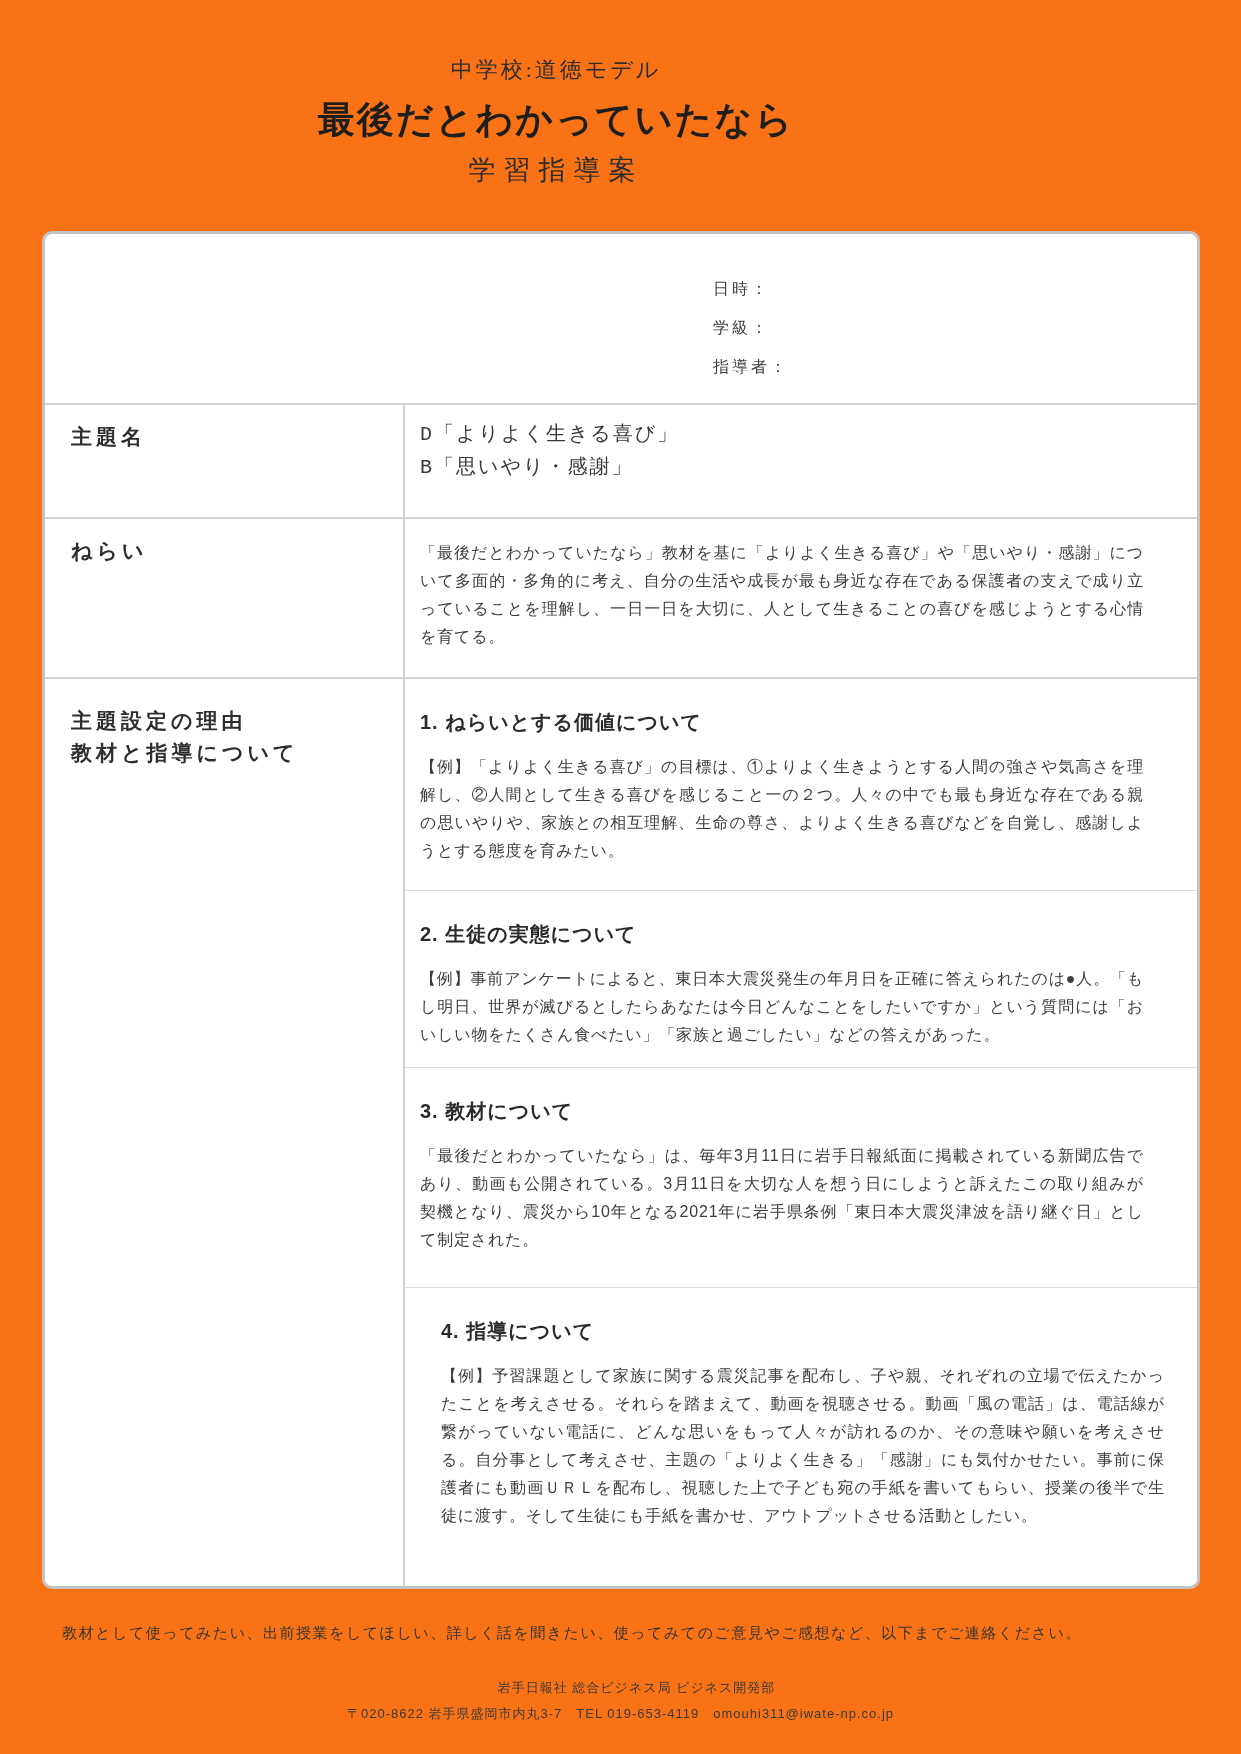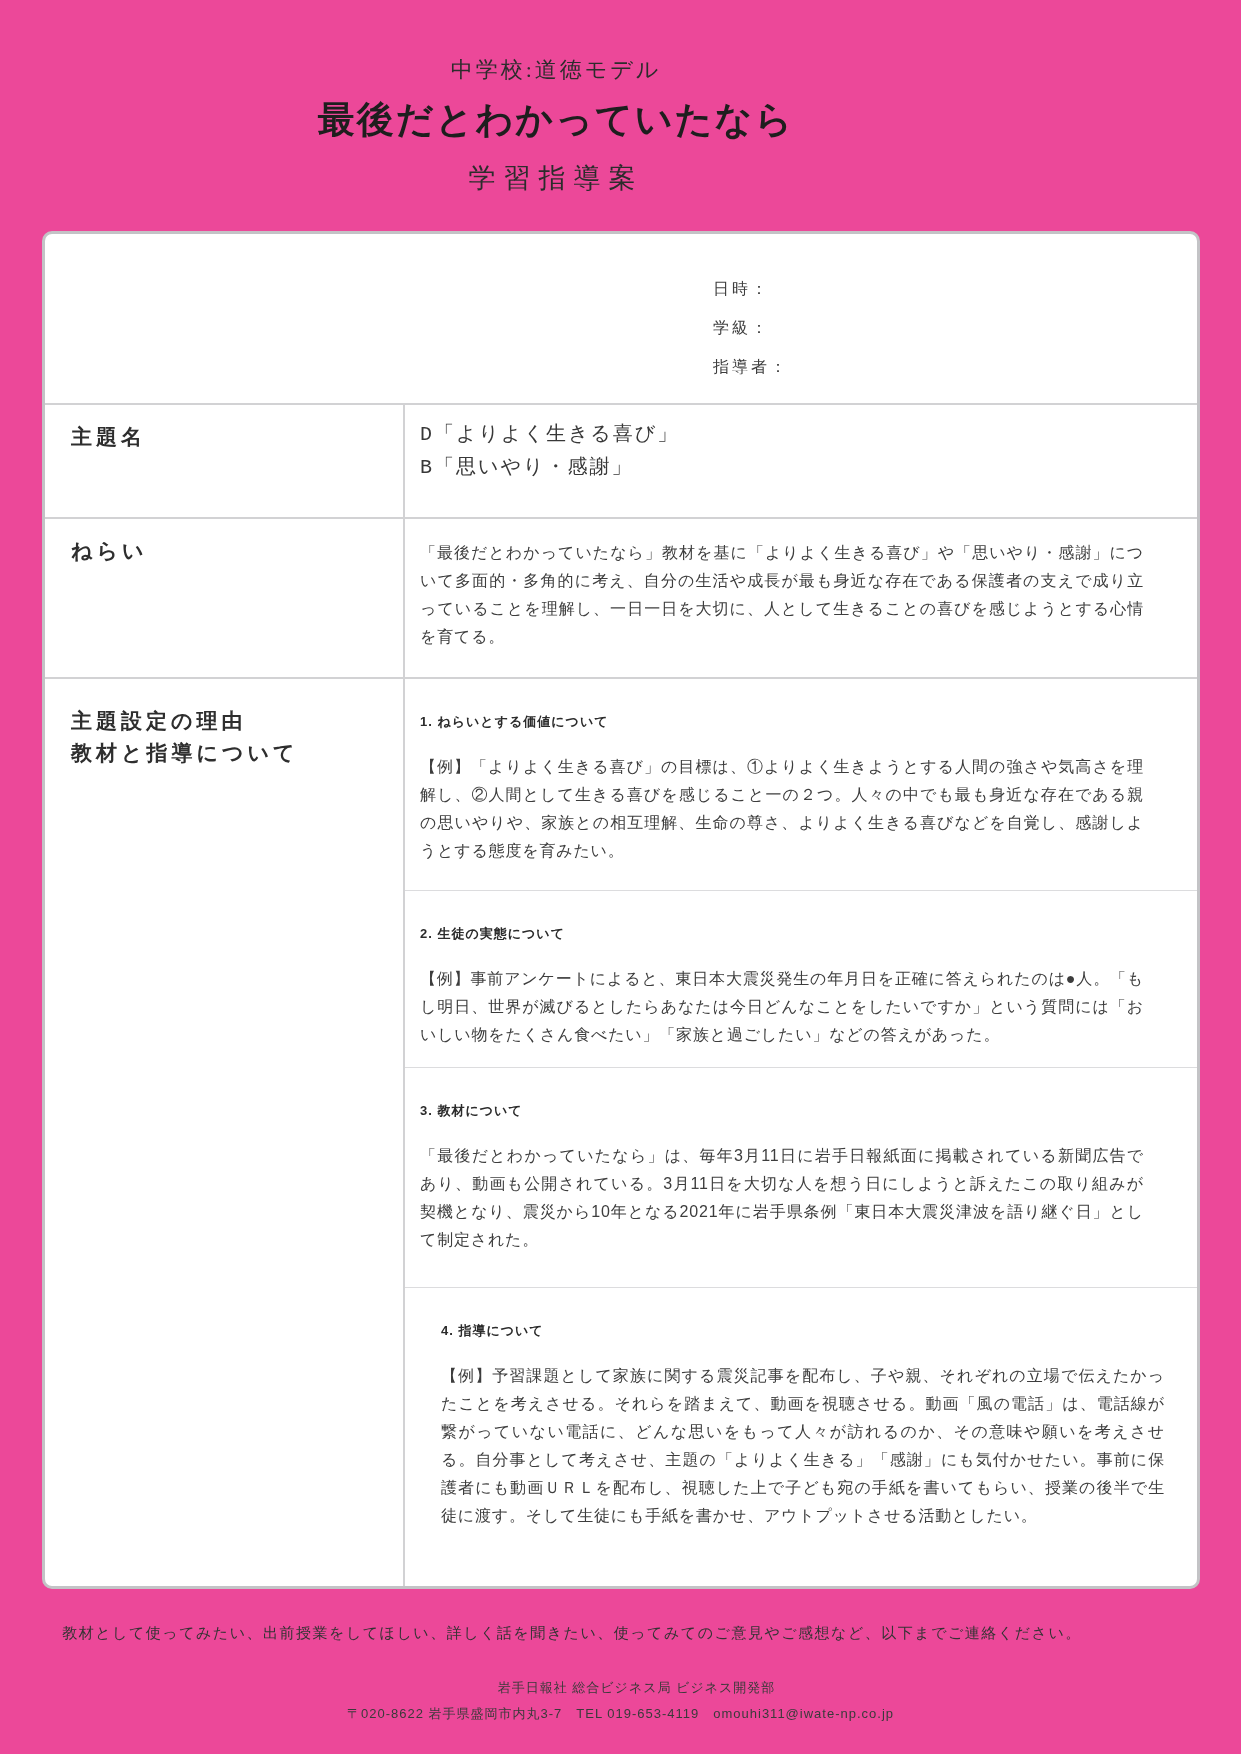--- a/index.html
+++ b/index.html
@@ -1,34 +1,34 @@
 <!DOCTYPE html>
 <html><head>
 <meta charset="utf-8">
 <style>
   * { margin:0; padding:0; box-sizing:border-box; }
   html,body { background:#ffffff; }
   .page {
-    position:relative; width:1241px; height:1754px; background:#ec4899;
+    position:relative; width:1241px; height:1754px; background:#f97316;
     font-family:"Liberation Sans", sans-serif; color:#333333; overflow:hidden;
   }
   
   .kicker {
     position:absolute; top:56px; left:0; width:1112px; text-align:center;
     font-family:"Liberation Serif", serif; font-size:22px; letter-spacing:3px;
     line-height:28px; color:#2c2c2c;
   }
   .doc-title {
     position:absolute; top:98px; left:0; width:1112px; text-align:center;
     font-size:37px; font-weight:bold; letter-spacing:2px; line-height:44px; color:#1e1e1e;
   }
   .doc-subtitle {
     position:absolute; top:153px; left:0; width:1112px; text-align:center;
     font-family:"Liberation Serif", serif; font-size:27px; letter-spacing:8px;
-    line-height:34px; color:#2c2c2c;margin-top:8px;
+    line-height:34px; color:#2c2c2c;
   }
   
   .doc-table {
     position:absolute; left:42px; top:231px; width:1158px; height:1358px;
     border:3px solid #c3c3c6; border-radius:10px; background:#ffffff;
     display:flex; flex-direction:column; overflow:hidden;
   }
   .row { display:flex; }
   .row + .row { border-top:2px solid #d2d2d4; }
   .row-info { height:169px; position:relative; }
@@ -53,21 +53,21 @@
   .aim-cell { padding:20px 0 0 15px; }
   .body-text {
     width:724px; font-size:16px; line-height:28px; letter-spacing:0.8px;
     color:#3d3d3d; text-align:justify;
   }
   .sections { display:flex; flex-direction:column; }
   .section { padding:28px 0 0 15px; }
   .section + .section { border-top:1px solid #dcdcde; }
   .s1 { height:211px; } .s2 { height:177px; } .s3 { height:220px; } .s4 { flex:1;padding-left:36px; }
   .section-heading {
-    font-size:13px; font-weight:bold; letter-spacing:1px; line-height:30px; color:#2b2b2b;
+    font-size:20px; font-weight:bold; letter-spacing:1px; line-height:30px; color:#2b2b2b;
   }
   .section .body-text { margin-top:16px; }
   
   .footer-note {
     position:absolute; top:1622px; left:0; width:1144px; text-align:center;
     font-size:15px; letter-spacing:1.5px; line-height:22px; color:#333333;
   }
   .footer-company {
     position:absolute; top:1678px; left:16px; width:1241px; text-align:center;
     font-size:13px; letter-spacing:1px; line-height:20px; color:#3a3a3a;

